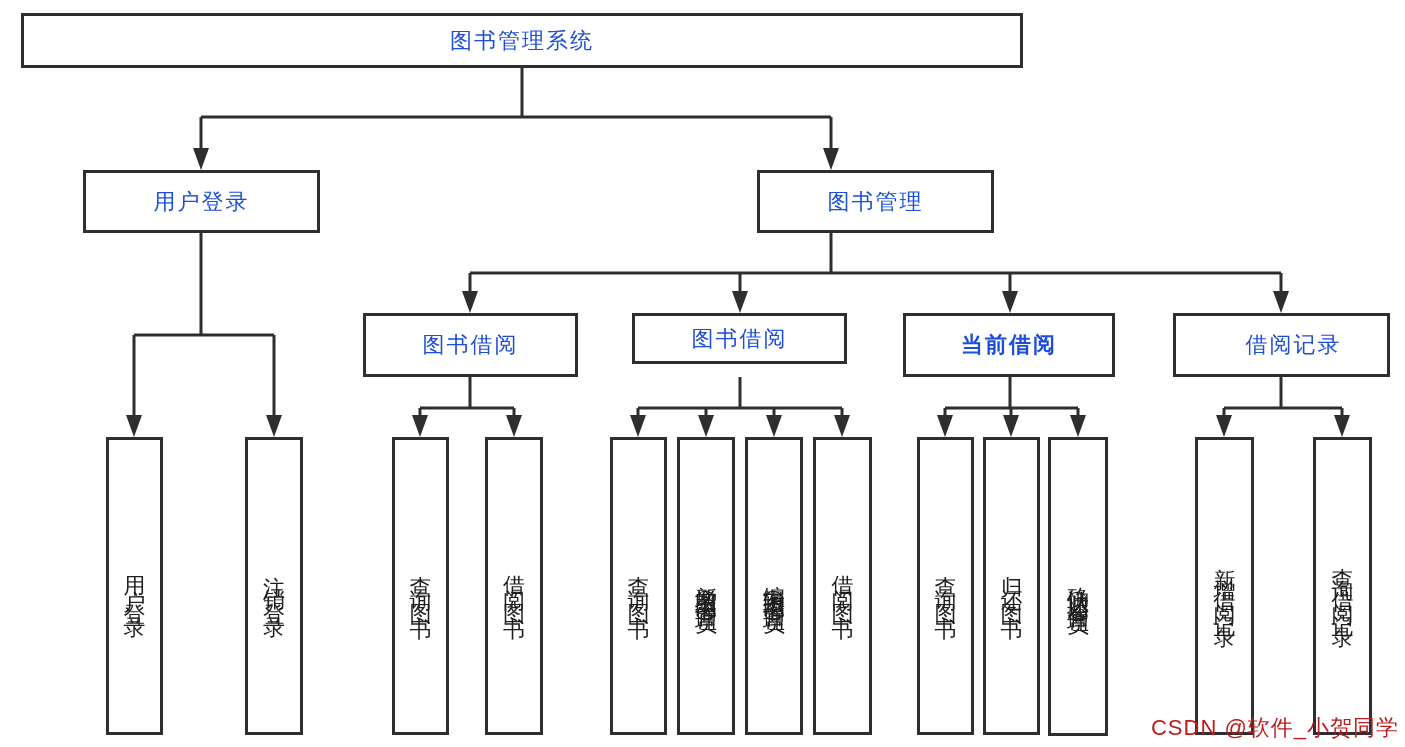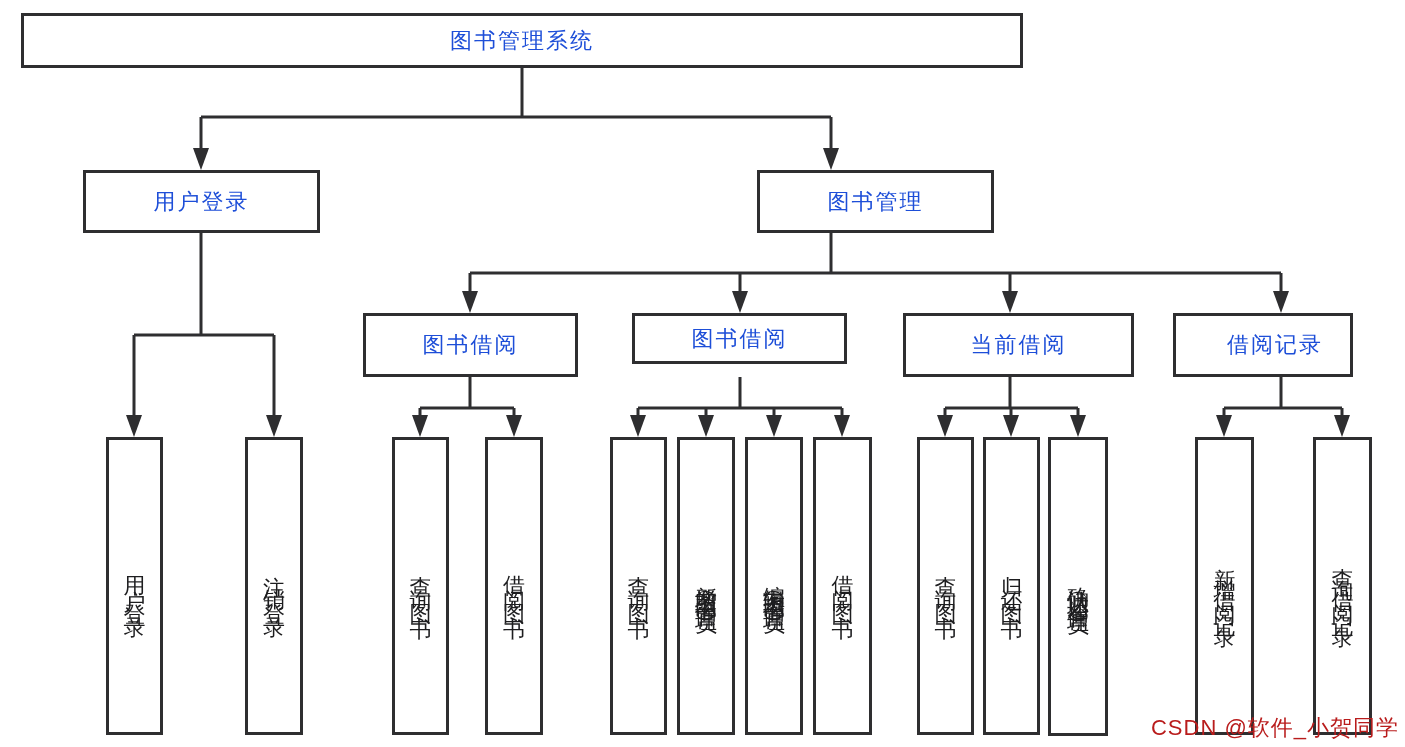--- a/index.html
+++ b/index.html
@@ -107,24 +107,24 @@
   <div class="node" style="left:713px;top:170px;width:237px;height:63px;margin-left:44px;">
     <span>图书管理</span>
   </div>
 
   <div class="node" style="left:363px;top:313px;width:215px;height:64px;">
     <span>图书借阅</span>
   </div>
   <div class="node" style="left:632px;top:313px;width:215px;height:51px;">
     <span>图书借阅</span>
   </div>
-  <div class="node" style="left:903px;top:313px;width:231px;height:64px;">
+  <div class="node" style="left:903px;top:313px;width:212px;height:64px;font-weight:bold;">
     <span>当前借阅</span>
   </div>
-  <div class="node" style="left:1173px;top:313px;width:180px;height:64px;padding-left:24px;">
+  <div class="node" style="left:1173px;top:313px;width:217px;height:64px;padding-left:24px;">
     <span>借阅记录</span>
   </div>
 
   <div class="vnode ls-wide" style="left:106px;top:437px;width:57px;height:298px;">
     <span>用户登录</span>
   </div>
   <div class="vnode ls-wide" style="left:245px;top:437px;width:58px;height:298px;">
     <span>注销登录</span>
   </div>
 

